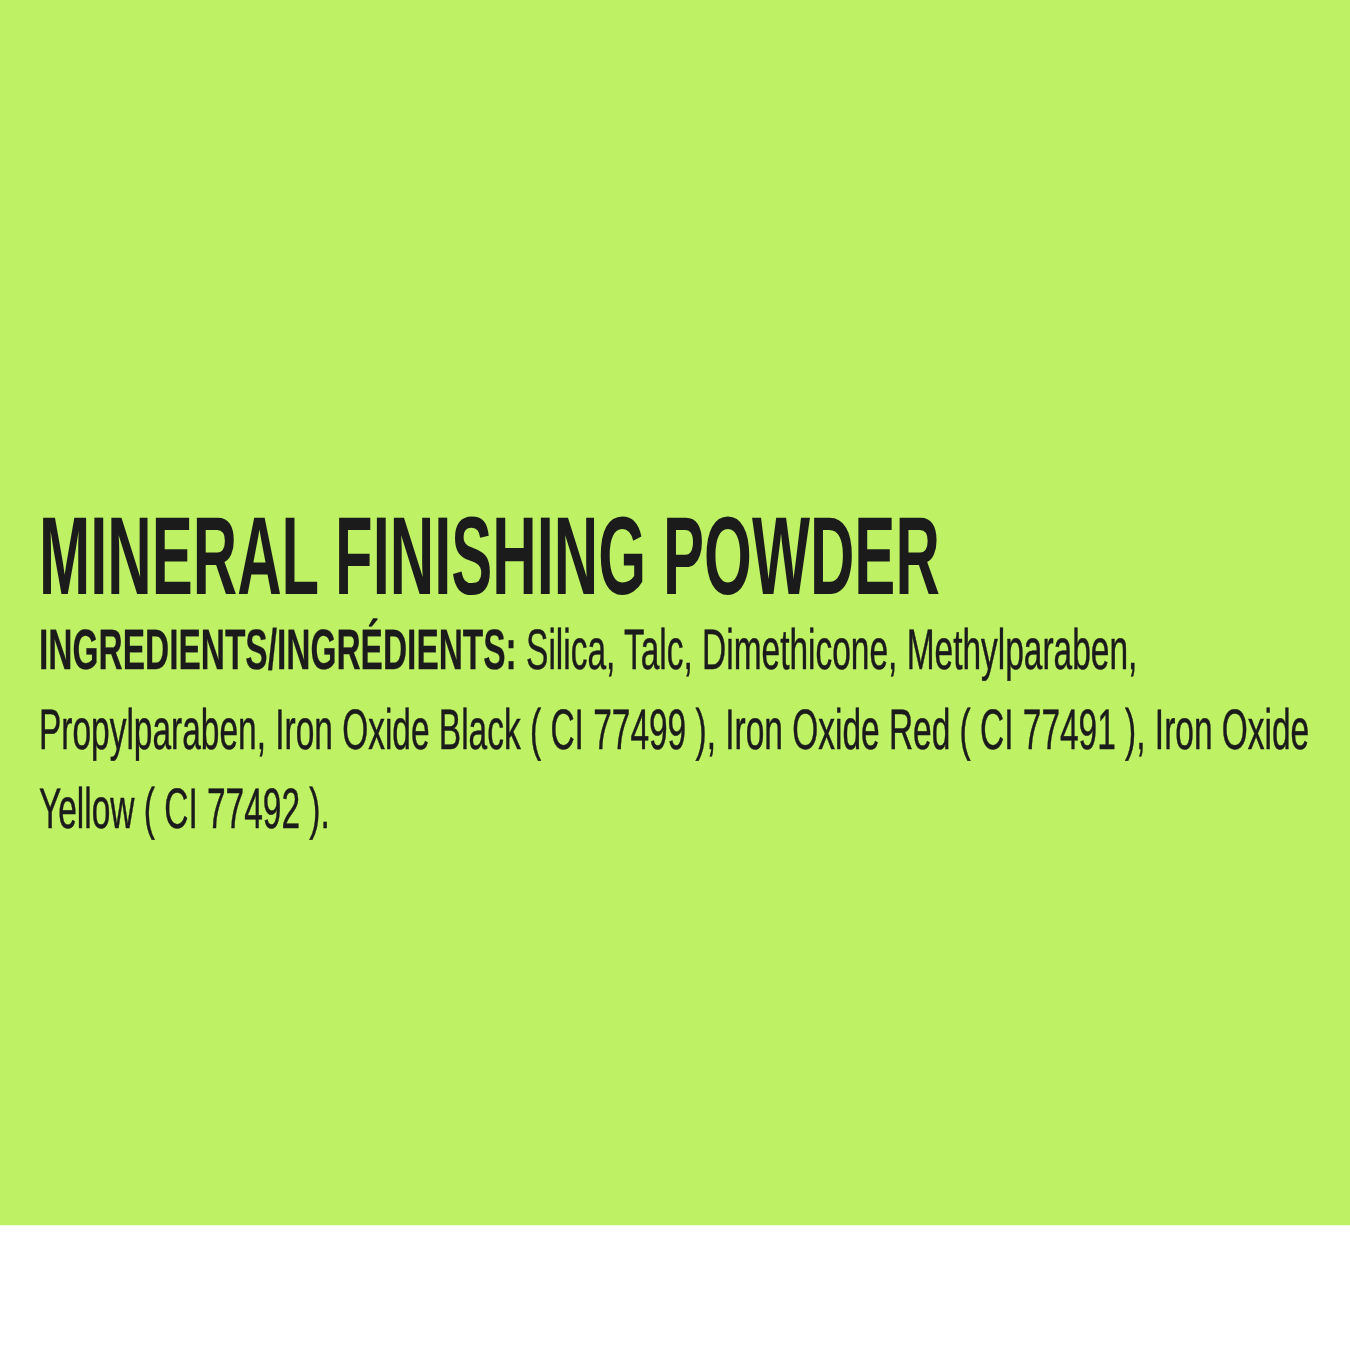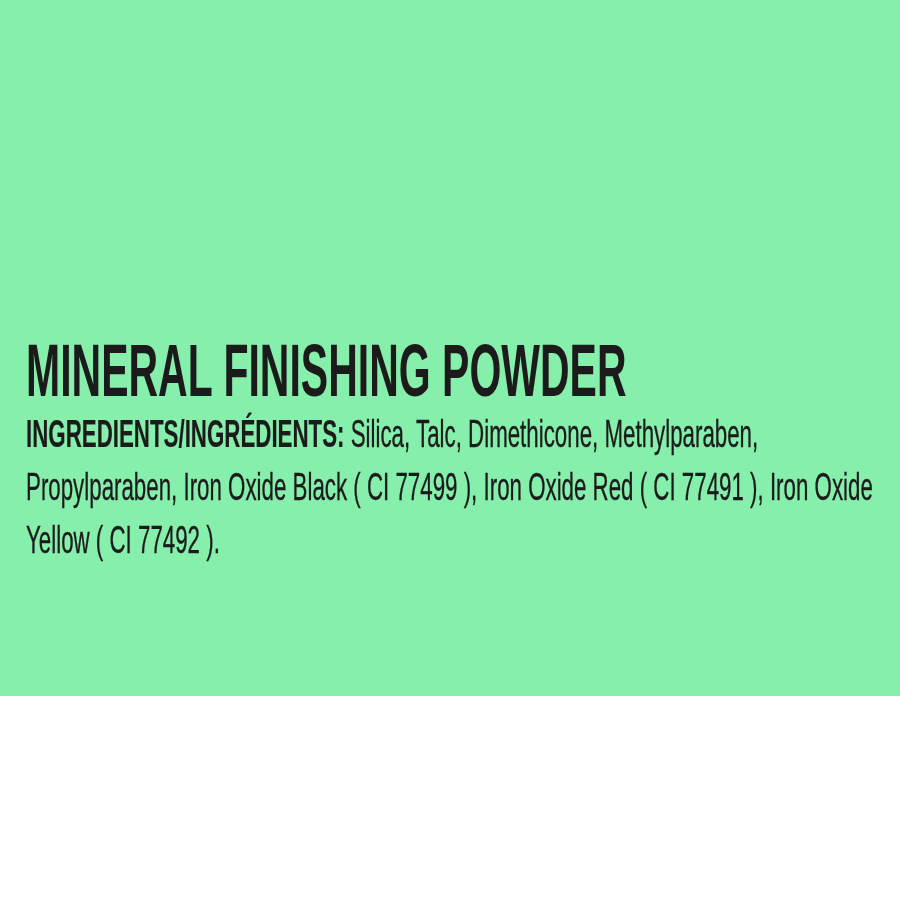--- a/index.html
+++ b/index.html
@@ -3,22 +3,22 @@
 <meta charset="utf-8">
 <style>
   html, body {
     margin: 0;
     padding: 0;
     background: #ffffff;
   }
   .canvas {
     position: relative;
     width: 900px;
-    height: 696px;
-    background: #86efac;
+    height: 817px;
+    background: #bef264;
     overflow: hidden;
     font-family: "Liberation Sans", sans-serif;
     color: #1b1b1b;
   }
   
   .squeeze {
     display: inline-block;
     transform-origin: 0 0;
     white-space: nowrap;
   }

